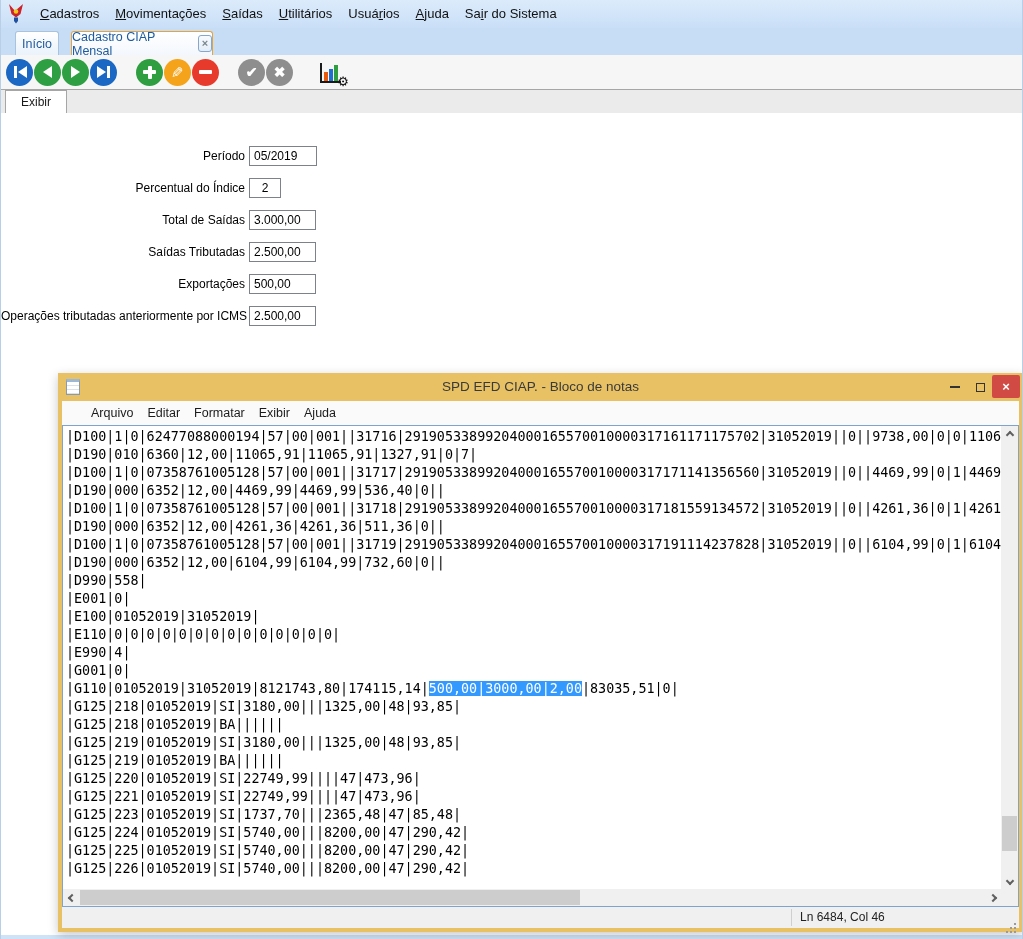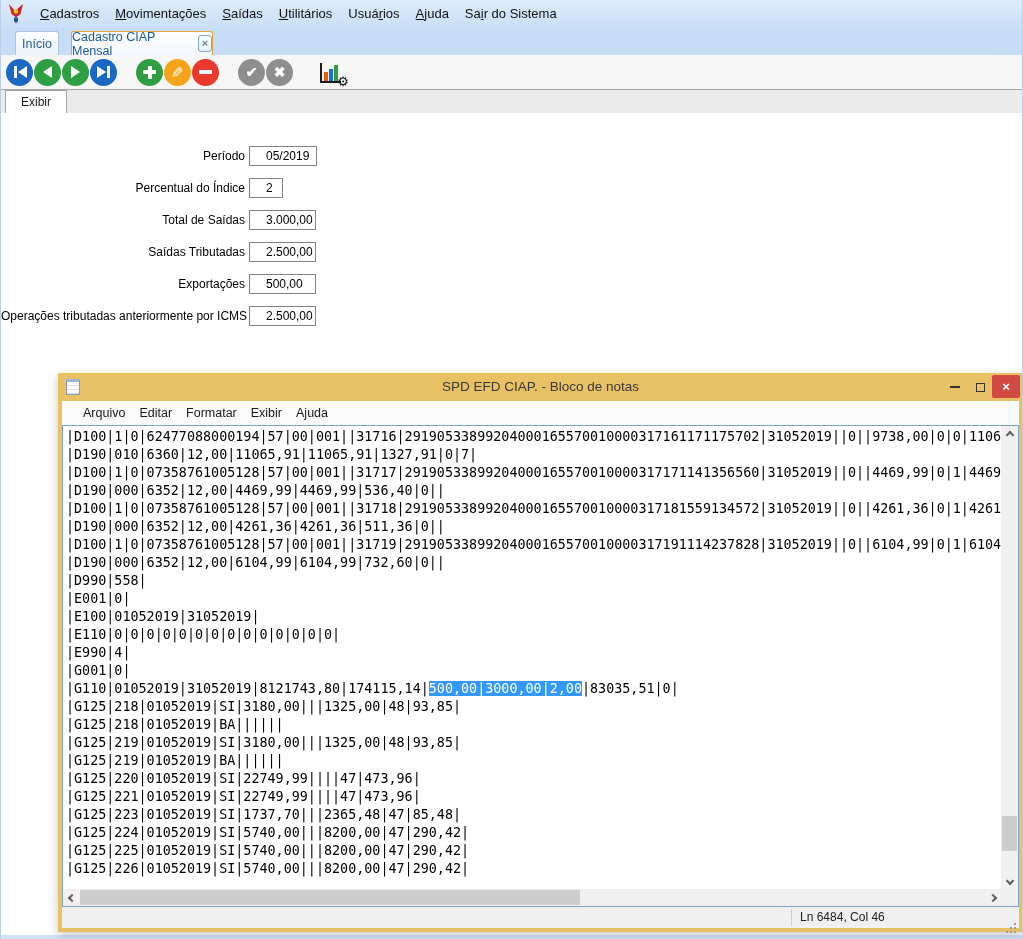--- a/index.html
+++ b/index.html
@@ -77,21 +77,21 @@
     position:absolute; left:4px; top:0; width:62px; height:23px;
     background:#ffffff; border:1px solid #a6a6a6; border-bottom:none;
     font-size:12px; color:#1a1a1a; display:flex; align-items:center; justify-content:center;
   }
   
   .form { position:absolute; left:0; top:146px; width:340px; }
   .frow { display:flex; align-items:center; height:20px; margin-bottom:12px; }
   .flabel { width:248px; text-align:right; font-size:12px; color:#000; padding-right:4px; white-space:nowrap; }
   .finput {
     height:20px; border:1px solid #7c828c; background:#fff;
-    font-size:12px; color:#000; line-height:18px; padding:0 16px; overflow:hidden;
+    font-size:12px; color:#000; line-height:18px; padding:0 4px; overflow:hidden;
   }
   .finput.left { text-align:left; } .finput.right { text-align:left; } .finput.center { text-align:center; }
   
   .notepad {
     position:absolute; left:57px; top:373px; width:965px; height:559px;
     background:#e7c164; z-index:10; box-shadow:0 3px 10px rgba(0,0,0,.22);
   }
   .np-title { position:absolute; left:0; top:0; width:100%; height:28px; }
   .np-title-text {
     position:absolute; left:0; right:0; top:0; height:28px; line-height:28px;
@@ -106,21 +106,21 @@
   .np-min { left:885px; width:24px; } .np-max { left:910px; width:24px; }
   .np-min-bar { width:10px; height:2px; background:#333; }
   .np-max-box { width:9px; height:9px; border:1.5px solid #333; }
   .np-close {
     left:934px; top:2px; width:28px; height:23px; border-radius:2px;
     background:#d14b44; color:#fff; font-size:13px; font-weight:bold;
     display:flex; align-items:center; justify-content:center; position:absolute; cursor:pointer;
   }
   .np-menu {
     position:absolute; left:4px; top:28px; width:957px; height:24px;
-    background:#fafafa; display:flex; align-items:center; padding-left:14px;
+    background:#fafafa; display:flex; align-items:center; padding-left:22px;
     font-size:12.5px; color:#1a1a1a;
   }
   .np-menu-item { padding:0 7px; height:24px; line-height:24px; cursor:default; }
   .np-client {
     position:absolute; left:4px; top:52px; width:957px; height:482px;
     background:#fff; border:1px solid #7ea4cd;
   }
   .np-text {
     position:absolute; left:0; top:0; right:17px; bottom:17px; overflow:hidden;
     padding:2px 0 0 3px; cursor:text;

